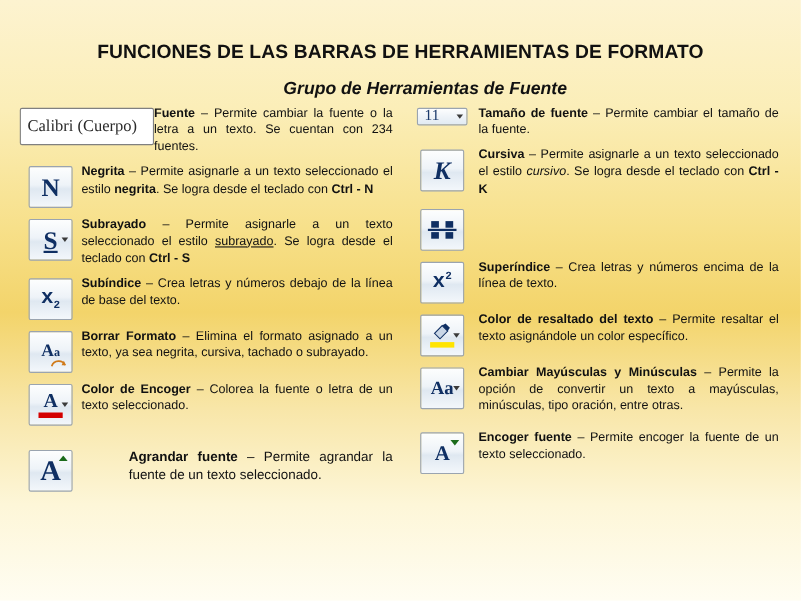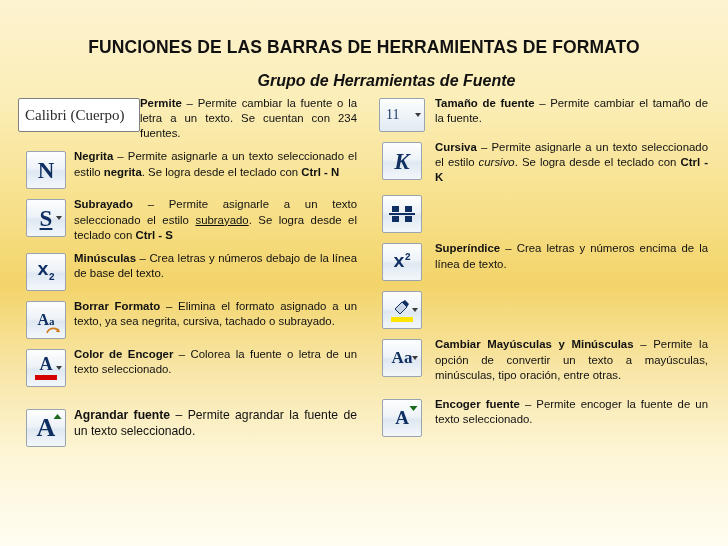--- a/index.html
+++ b/index.html
@@ -107,21 +107,21 @@
   .ibox.fontname {
     width: 122px;
     height: 34px;
     justify-content: flex-start;
     padding-left: 6px;
     background: #ffffff;
     border: 1px solid #808080;
   }
   .ibox.size {
     width: 46px;
-    height: 34px;
+    height: 16px;
     justify-content: flex-start;
     padding-left: 6px;
     background: linear-gradient(to bottom,#fdfefe 0%, #eef3f8 50%, #e2ebf3 100%);
   }
   .fontname-text {
     font-family: "Liberation Serif", serif;
     font-size: 15px;
     color: #2b2b2b;
   }
   .size-text {
@@ -204,21 +204,21 @@
 
     <div class="col">
 
       <div class="row">
         <div class="icon-cell wide">
           <div class="ibox fontname">
             <span class="fontname-text">Calibri (Cuerpo)</span>
           </div>
         </div>
         <div class="desc">
-          <b>Permite</b><span> – Permite cambiar la fuente o la letra a un texto. Se cuentan con 234 fuentes.</span>
+          <b>Fuente</b><span> – Permite cambiar la fuente o la letra a un texto. Se cuentan con 234 fuentes.</span>
         </div>
       </div>
 
       <div class="row">
         <div class="icon-cell">
           <div class="ibox sq">
             <span class="glyph b">N</span>
           </div>
         </div>
         <div class="desc">
@@ -238,21 +238,21 @@
         </div>
       </div>
 
       <div class="row">
         <div class="icon-cell">
           <div class="ibox sq">
             <span class="sub-sup">x<sub>2</sub></span>
           </div>
         </div>
         <div class="desc">
-          <b>Minúsculas</b><span> – Crea letras y números debajo de la línea de base del texto.</span>
+          <b>Subíndice</b><span> – Crea letras y números debajo de la línea de base del texto.</span>
         </div>
       </div>
 
       <div class="row">
         <div class="icon-cell">
           <div class="ibox sq">
             <span class="clear-icon">A<span style="font-size:11px;">a</span></span>
             <svg width="16" height="12" viewBox="0 0 16 12" style="position:absolute;right:3px;bottom:2px;">
               <path d="M1 9 C3 3, 11 3, 13 8" stroke="#d07a1a" stroke-width="1.6" fill="none"></path>
               <path d="M12 4 L14 8 L10 8 Z" fill="#d07a1a"></path>
@@ -281,21 +281,21 @@
 
       <div class="row" style="margin-top:12px;">
         <div class="icon-cell">
           <div class="ibox sq">
             <span class="glyph grow-a">A</span>
             <svg width="9" height="9" viewBox="0 0 9 9" style="position:absolute;right:3px;top:4px;">
               <path d="M4.5 0 L8.5 5 L0.5 5 Z" fill="#1b6b1b"></path>
             </svg>
           </div>
         </div>
-        <div class="desc" style="font-size:12.2px;">
+        <div class="desc" style="font-size:12.2px;margin-left:43px;">
           <b>Agrandar fuente</b><span> – Permite agrandar la fuente de un texto seleccionado.</span>
         </div>
       </div>
 
     </div>
 
     <div class="col">
 
       <div class="row">
         <div class="icon-cell" style="width:66px;min-width:66px;">
@@ -351,20 +351,23 @@
             <div class="icon-stack">
               <svg width="20" height="16" viewBox="0 0 20 16">
                 <path d="M3 10 L10 3 L15 8 L8 15 Z" fill="#c9d6e6" stroke="#0f2f63" stroke-width="1"></path>
                 <path d="M10 3 L13 1 L17 5 L15 8 Z" fill="#0f2f63"></path>
               </svg>
               <span class="underbar hl-yellow"></span>
             </div>
             <span class="caret sm"></span>
           </div>
         </div>
+        <div class="desc">
+          <b>Color de resaltado del texto</b><span> – Permite resaltar el texto asignándole un color específico.</span>
+        </div>
       </div>
 
       <div class="row">
         <div class="icon-cell" style="width:66px;min-width:66px;">
           <div class="ibox sq">
             <span class="abc-case">Aa</span>
             <span class="caret sm"></span>
           </div>
         </div>
         <div class="desc">

